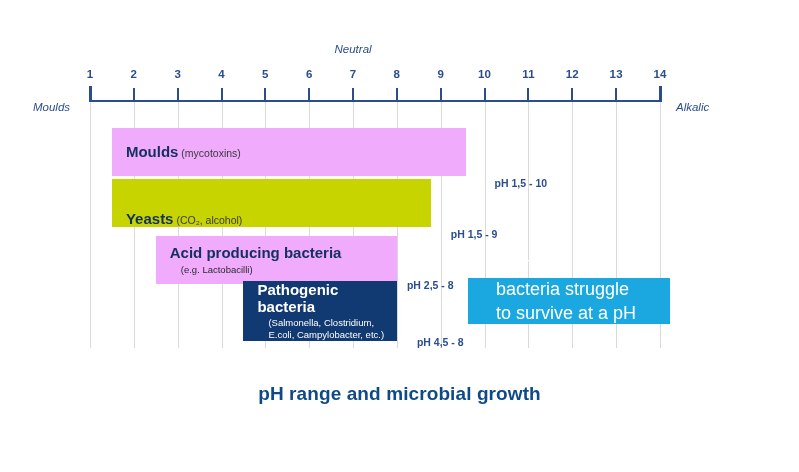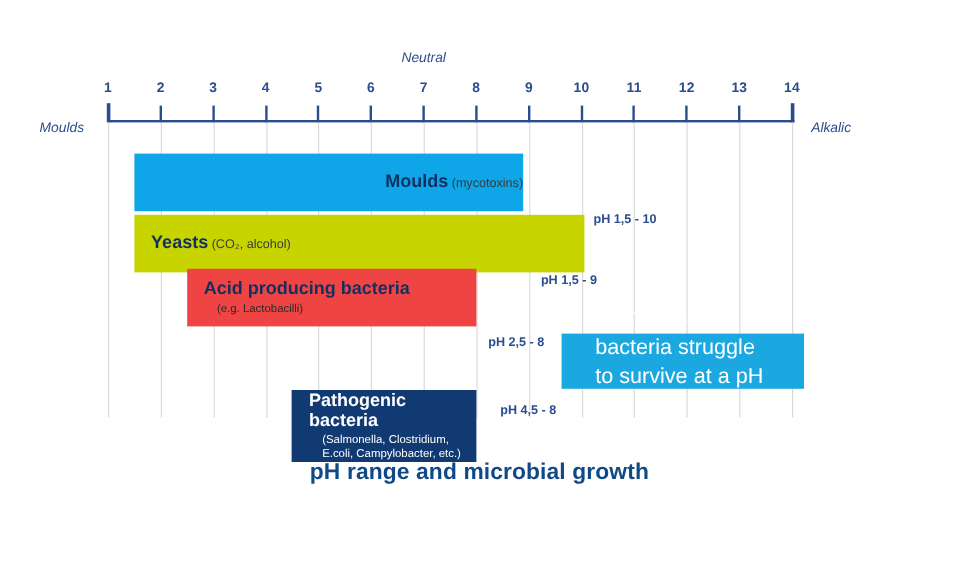--- a/index.html
+++ b/index.html
@@ -204,34 +204,34 @@
       <div class="gridline" style="left: 396.923px;"></div>
       <div class="gridline" style="left: 440.769px;"></div>
       <div class="gridline" style="left: 484.615px;"></div>
       <div class="gridline" style="left: 528.462px;"></div>
       <div class="gridline" style="left: 572.308px;"></div>
       <div class="gridline" style="left: 616.154px;"></div>
       <div class="gridline" style="left: 660px;"></div>
     </div>
 
   <div id="bars-layer">
-      <div class="bar" style="left: 111.923px; top: 128px; width: 324px; height: 48px; background: #0ea5e9; text-align: right;">
+      <div class="bar" style="left: 111.923px; top: 128px; width: 354px; height: 48px; background: #f0abfc;">
         <div class="bar-title">Moulds<span class="sub"> (mycotoxins)</span></div>
       </div>
       <div class="ph-label" style="left: 494.615px; top: 145px;">pH 1,5 - 10</div>
-      <div class="bar" style="left: 111.923px; top: 179px; width: 375px; height: 48px; background: rgb(200, 212, 0);">
+      <div class="bar" style="left: 111.923px; top: 179px; width: 319px; height: 48px; background: rgb(200, 212, 0); justify-content: flex-end;">
         <div class="bar-title">Yeasts<span class="sub"> (CO₂, alcohol)</span></div>
       </div>
       <div class="ph-label" style="left: 450.769px; top: 196px;">pH 1,5 - 9</div>
-      <div class="bar" style="left: 155.769px; top: 224px; width: 241.154px; height: 48px; background: #ef4444;">
+      <div class="bar" style="left: 155.769px; top: 236px; width: 241.154px; height: 48px; background: #f0abfc;">
         <div class="bar-title">Acid producing bacteria</div>
         <div class="bar-sub">(e.g. Lactobacilli)</div>
       </div>
       <div class="ph-label" style="left: 406.923px; top: 247px;">pH 2,5 - 8</div>
-      <div class="bar dark" style="left: 243.462px; top: 281px; width: 153.462px; height: 60px; background: rgb(18, 58, 114); margin-top: 44px;">
+      <div class="bar dark" style="left: 243.462px; top: 281px; width: 153.462px; height: 60px; background: rgb(18, 58, 114);">
         <div class="bar-title">Pathogenic bacteria</div>
         <div class="bar-sub">(Salmonella, Clostridium,<br>E.coli, Campylobacter, etc.)</div>
       </div>
       <div class="ph-label" style="left: 406.923px; top: 304px; padding-left: 10px;">pH 4,5 - 8</div>
     </div>
 
   <div id="callout-box">
     <div id="callout-text">Pathogenic bacteria struggle to survive at a pH &lt; 4</div>
   </div>
 

